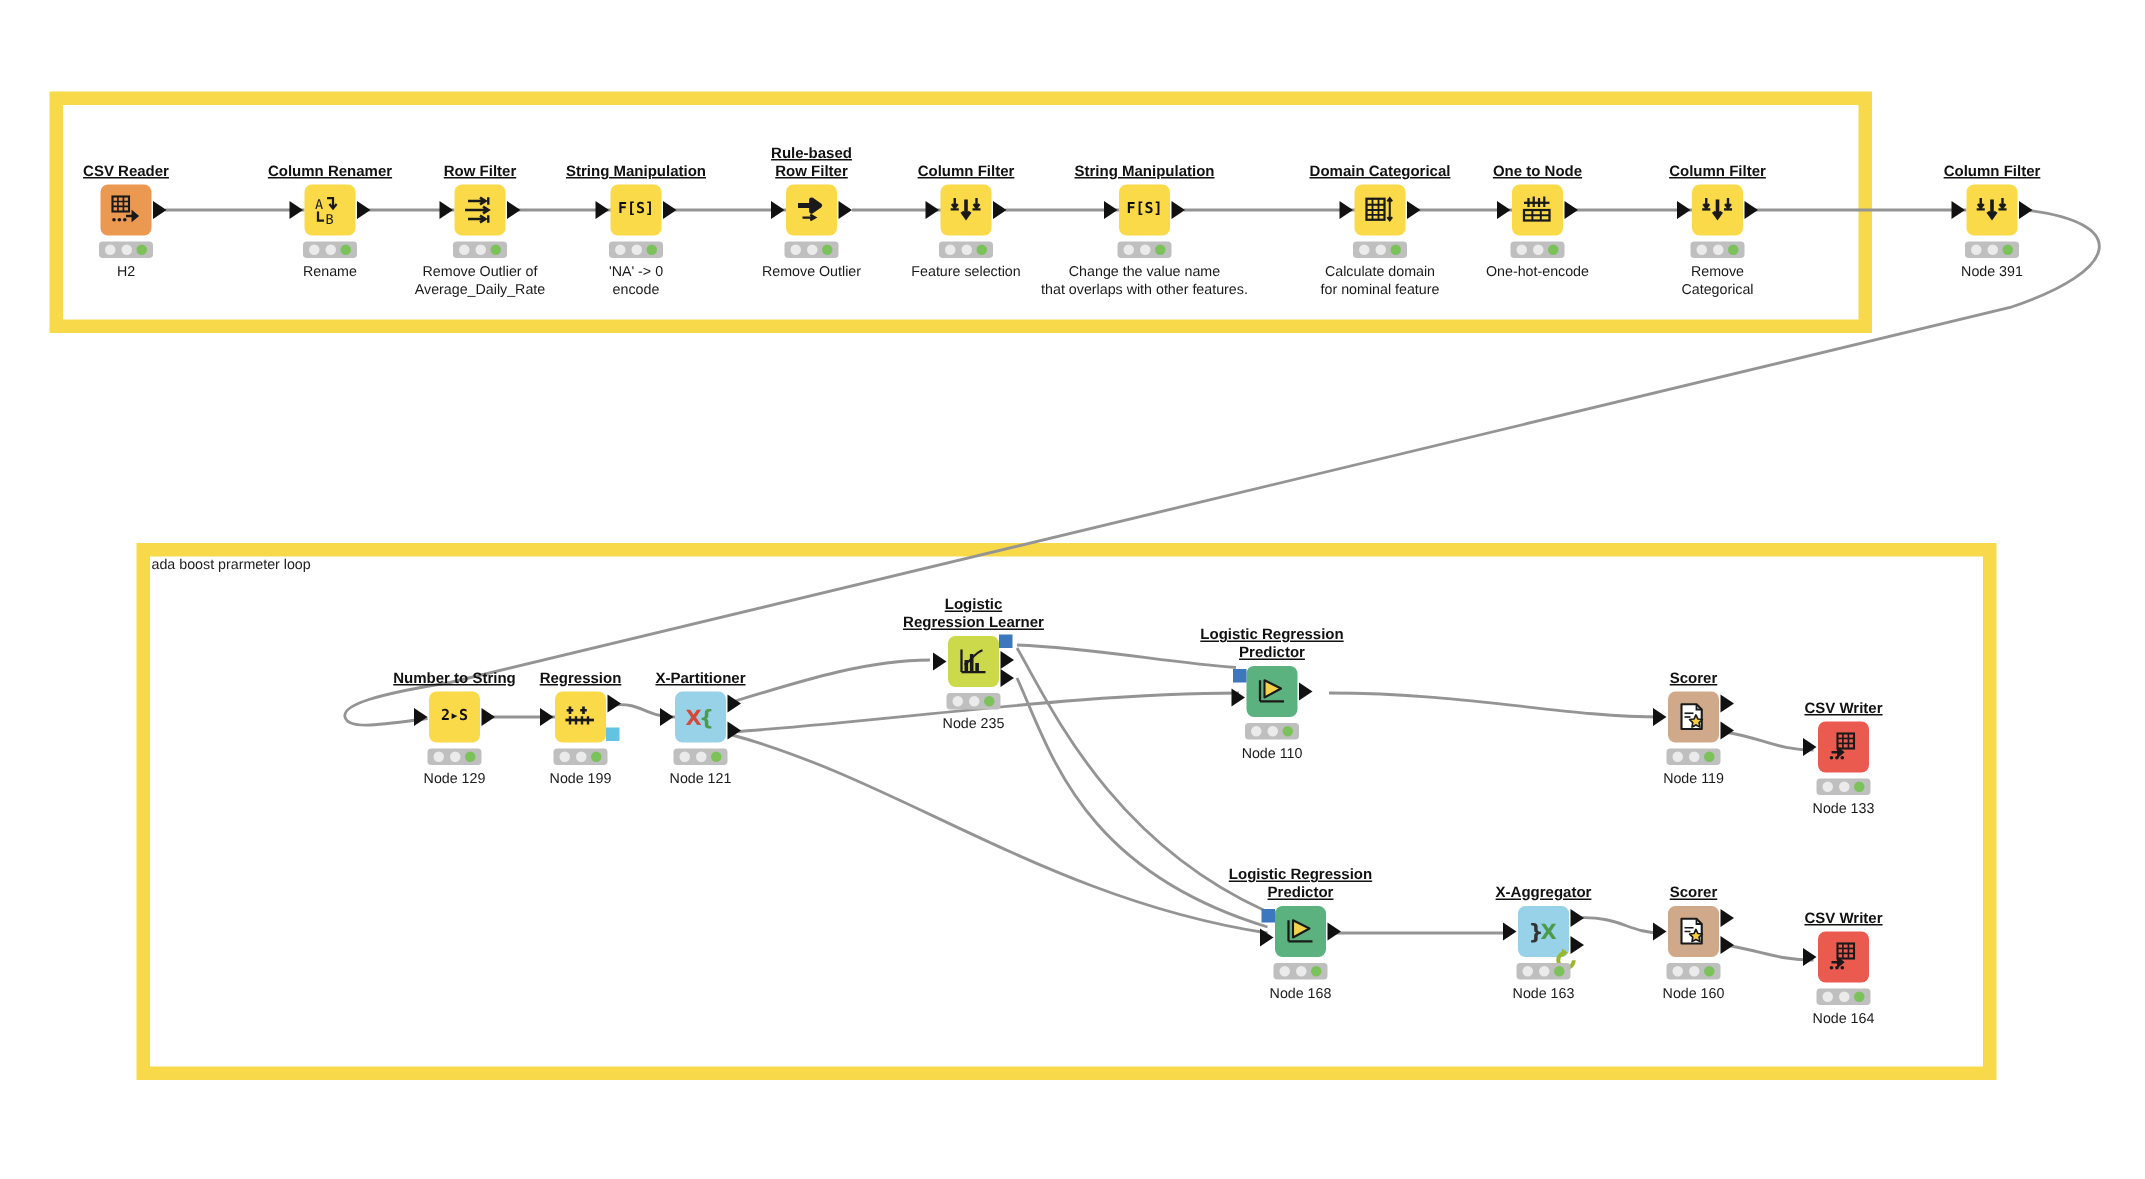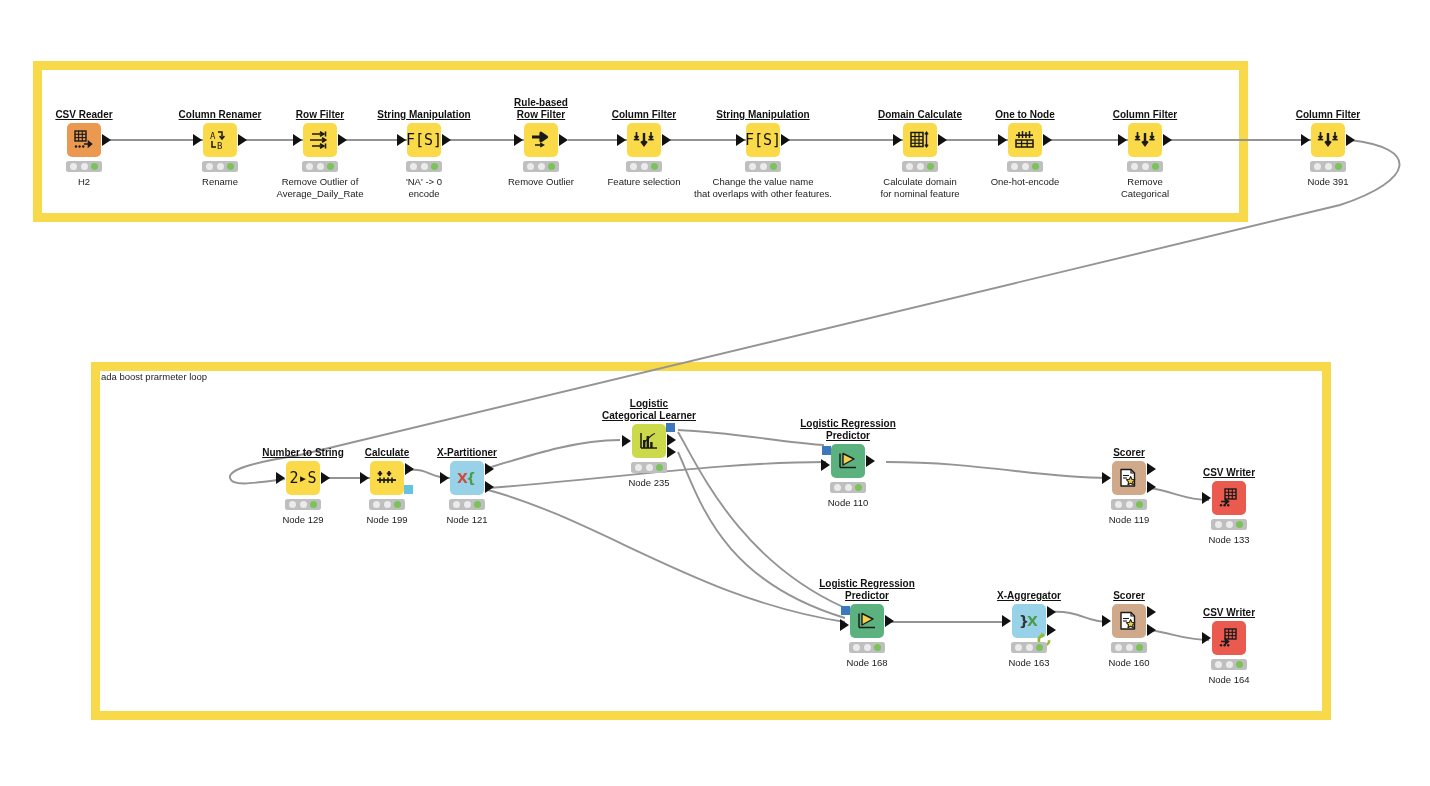--- a/index.html
+++ b/index.html
@@ -50,21 +50,21 @@
           width:36px;height:11px;border-radius:2.5px;background:#bfbfbf;
           display:flex;align-items:center;justify-content:space-evenly;}
   .led{width:7px;height:7px;border-radius:50%;background:#ebebeb;}
   .led.green{background:#7cc25b;}
 
   .node-sub{position:absolute;left:-26px;right:-26px;top:53px;text-align:center;
             font-size:9.5px;color:#1a1a1a;line-height:11.5px;white-space:pre-line;}
 
   
   .ic{font-family:"DejaVu Sans",sans-serif;color:#111;line-height:1;}
-  .ic-text{font-size:15px;font-weight:normal;font-family:"DejaVu Sans Mono",monospace;}
+  .ic-text{font-size:10px;font-weight:bold;font-family:"DejaVu Sans Mono",monospace;}
   svg.gl{display:block;}
 </style>
 </head>
 <body>
 
 <div id="canvas">
 
   <div class="frame" style="left:33px;top:61px;width:1215px;height:161px;"></div>
 
   <div class="frame" style="left:91px;top:362px;width:1240px;height:358px;"></div>
@@ -269,21 +269,21 @@
         <span class="led"></span>
         <span class="led"></span>
         <span class="led green"></span>
       </div>
     </div>
     <div class="node-sub" style="left:-48px;right:-48px;">Change the value name
 that overlaps with other features.</div>
   </div>
 
   <div class="node" style="left:860px;top:123px;">
-    <div class="node-title">Domain Calculate</div>
+    <div class="node-title">Domain Categorical</div>
     <div class="nbox-wrap">
       <div class="nbox yellow">
         <span class="ic">
           <svg class="gl" width="22" height="20" viewBox="0 0 22 20">
             <rect x="2" y="2.5" width="12" height="14" fill="none" stroke="#1a1a1a" stroke-width="1.5"></rect>
             <line x1="2" y1="6.5" x2="14" y2="6.5" stroke="#1a1a1a" stroke-width="1.2"></line>
             <line x1="2" y1="10" x2="14" y2="10" stroke="#1a1a1a" stroke-width="1.2"></line>
             <line x1="2" y1="13.3" x2="14" y2="13.3" stroke="#1a1a1a" stroke-width="1.2"></line>
             <line x1="6" y1="2.5" x2="6" y2="16.5" stroke="#1a1a1a" stroke-width="1.2"></line>
             <line x1="10" y1="2.5" x2="10" y2="16.5" stroke="#1a1a1a" stroke-width="1.2"></line>
@@ -394,21 +394,21 @@
       <div class="status">
         <span class="led"></span>
         <span class="led"></span>
         <span class="led green"></span>
       </div>
     </div>
     <div class="node-sub">Node 129</div>
   </div>
 
   <div class="node" style="left:327px;top:461px;">
-    <div class="node-title">Calculate</div>
+    <div class="node-title">Regression</div>
     <div class="nbox-wrap">
       <div class="nbox yellow">
         <span class="ic">
           <svg class="gl" width="22" height="20" viewBox="0 0 22 20">
             <path d="M4 3 L4 8 M1.8 5.5 L6.2 5.5" stroke="#1a1a1a" stroke-width="1.8"></path>
             <path d="M13 3 L13 8 M10.8 5.5 L15.2 5.5" stroke="#1a1a1a" stroke-width="1.8"></path>
             <line x1="1" y1="12" x2="20" y2="12" stroke="#1a1a1a" stroke-width="1.8"></line>
             <line x1="4" y1="9.5" x2="4" y2="15" stroke="#1a1a1a" stroke-width="1.6"></line>
             <line x1="8" y1="9.5" x2="8" y2="15" stroke="#1a1a1a" stroke-width="1.6"></line>
             <line x1="12" y1="9.5" x2="12" y2="15" stroke="#1a1a1a" stroke-width="1.6"></line>
@@ -446,21 +446,21 @@
         <span class="led"></span>
         <span class="led"></span>
         <span class="led green"></span>
       </div>
     </div>
     <div class="node-sub">Node 121</div>
   </div>
 
   <div class="node" style="left:589px;top:424px;">
     <div class="node-title">Logistic
-Categorical Learner</div>
+Regression Learner</div>
     <div class="nbox-wrap">
       <div class="nbox ygreen">
         <span class="ic">
           <svg class="gl" width="22" height="20" viewBox="0 0 22 20">
             <line x1="3" y1="2" x2="3" y2="17" stroke="#1a1a1a" stroke-width="1.5"></line>
             <line x1="3" y1="17" x2="19" y2="17" stroke="#1a1a1a" stroke-width="1.5"></line>
             <rect x="5" y="9" width="2.4" height="8" fill="#1a1a1a"></rect>
             <rect x="8.6" y="5" width="2.4" height="12" fill="#1a1a1a"></rect>
             <rect x="12.2" y="11" width="2.4" height="6" fill="#1a1a1a"></rect>
             <path d="M5 12 C9 10 12 4 17 2.5" stroke="#1a1a1a" stroke-width="1.3" fill="none"></path>

